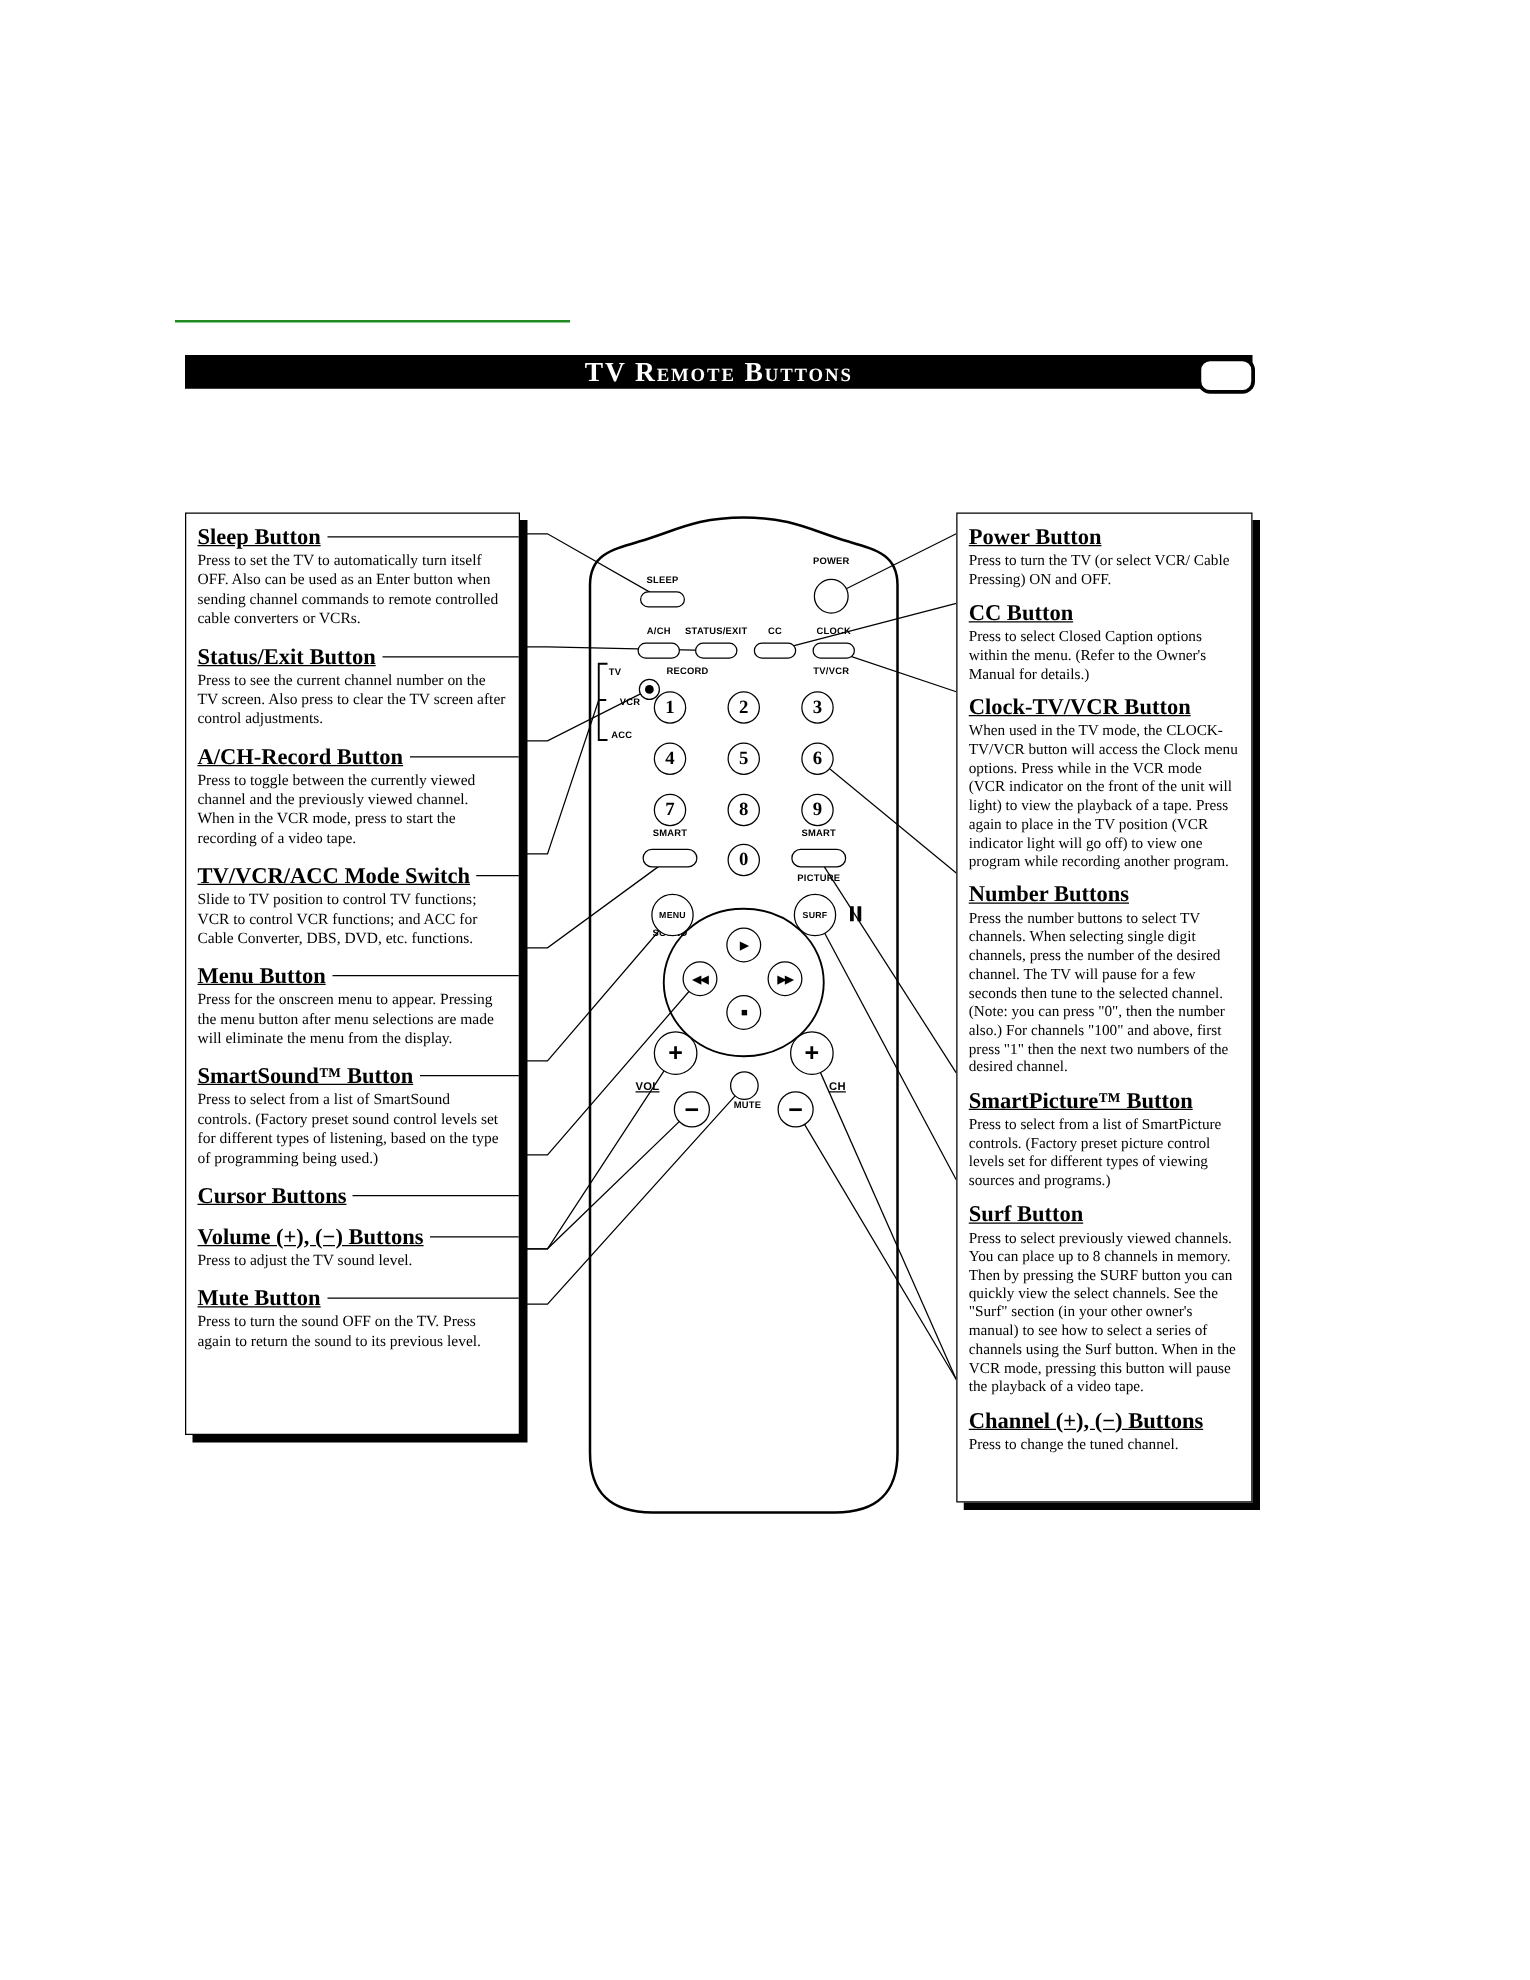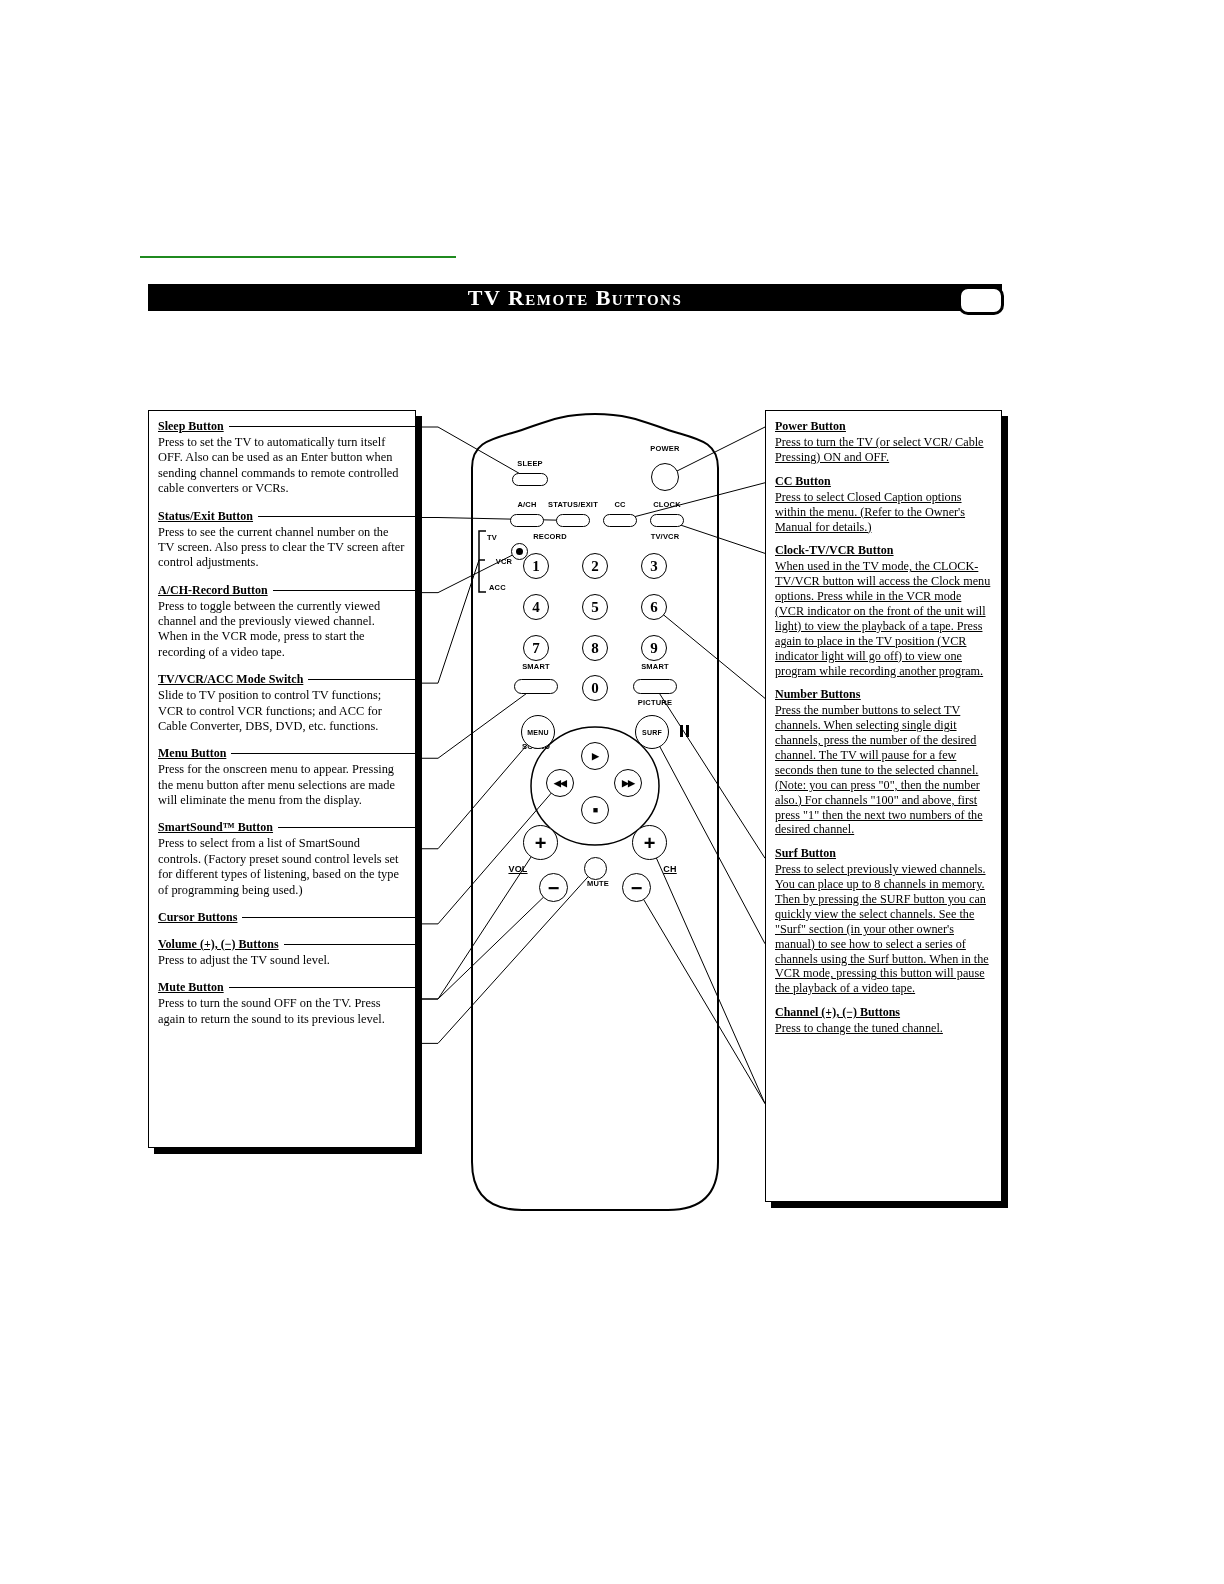--- a/index.html
+++ b/index.html
@@ -18,22 +18,22 @@
   svg.layer{position:absolute;left:0;top:0;width:1224px;height:1584px;pointer-events:none;}
   #remote-svg{z-index:1;}
   #connector-svg{z-index:2;}
 
   .ann-box{position:absolute;background:#fff;border:1px solid #000;box-shadow:6px 6px 0 #000;
            padding:8px 9px;box-sizing:border-box;z-index:4;}
   .left-box{left:148px;top:410px;width:268px;height:738px;}
   .right-box{left:765px;top:410px;width:237px;height:792px;}
 
   .entry{margin-bottom:12px;}
-  .right-box .entry{margin-bottom:9px;text-decoration:underline;}
-  .entry h3{margin:0 0 1px 0;font-size:12px;font-weight:bold;display:flex;align-items:center;}
+  .right-box .entry{margin-bottom:9px;}
+  .entry h3{margin:0 0 1px 0;font-size:18px;font-weight:bold;display:flex;align-items:center;}
   .entry h3 .t{text-decoration:underline;white-space:nowrap;}
   .entry h3 .stub{flex:1;height:0;border-top:1px solid #000;margin-left:5px;margin-right:-9px;}
   .entry p{margin:0;font-size:12.4px;line-height:1.24;}
   .right-box .entry p{font-size:12.2px;line-height:1.22;}
 
   .remote-layer{position:absolute;left:0;top:0;width:1224px;height:1584px;z-index:3;pointer-events:none;}
   .rbtn{position:absolute;box-sizing:border-box;border:1.5px solid #000;background:#fff;
         display:flex;align-items:center;justify-content:center;
         font-family:"Liberation Sans",sans-serif;font-weight:bold;}
   .oval{border-radius:12px;}
@@ -243,20 +243,26 @@
       <p>When used in the TV mode, the CLOCK-TV/VCR button will access the Clock menu options. Press while in the VCR mode (VCR indicator on the front of the unit will light) to view the playback of a tape. Press again to place in the TV position (VCR indicator light will go off) to view one program while recording another program.</p>
     </div>
     <div class="entry">
       <h3>
           <span class="t">Number Buttons</span>
         </h3>
       <p>Press the number buttons to select TV channels. When selecting single digit channels, press the number of the desired channel. The TV will pause for a few seconds then tune to the selected channel. (Note: you can press "0", then the number also.) For channels "100" and above, first press "1" then the next two numbers of the desired channel.</p>
     </div>
     <div class="entry">
       <h3>
+          <span class="t">SmartPicture™ Button</span>
+        </h3>
+      <p>Press to select from a list of SmartPicture controls. (Factory preset picture control levels set for different types of viewing sources and programs.)</p>
+    </div>
+    <div class="entry">
+      <h3>
           <span class="t">Surf Button</span>
         </h3>
       <p>Press to select previously viewed channels. You can place up to 8 channels in memory. Then by pressing the SURF button you can quickly view the select channels. See the "Surf" section (in your other owner's manual) to see how to select a series of channels using the Surf button. When in the VCR mode, pressing this button will pause the playback of a video tape.</p>
     </div>
     <div class="entry">
       <h3>
           <span class="t">Channel (+), (−) Buttons</span>
         </h3>
       <p>Press to change the tuned channel.</p>
     </div>

